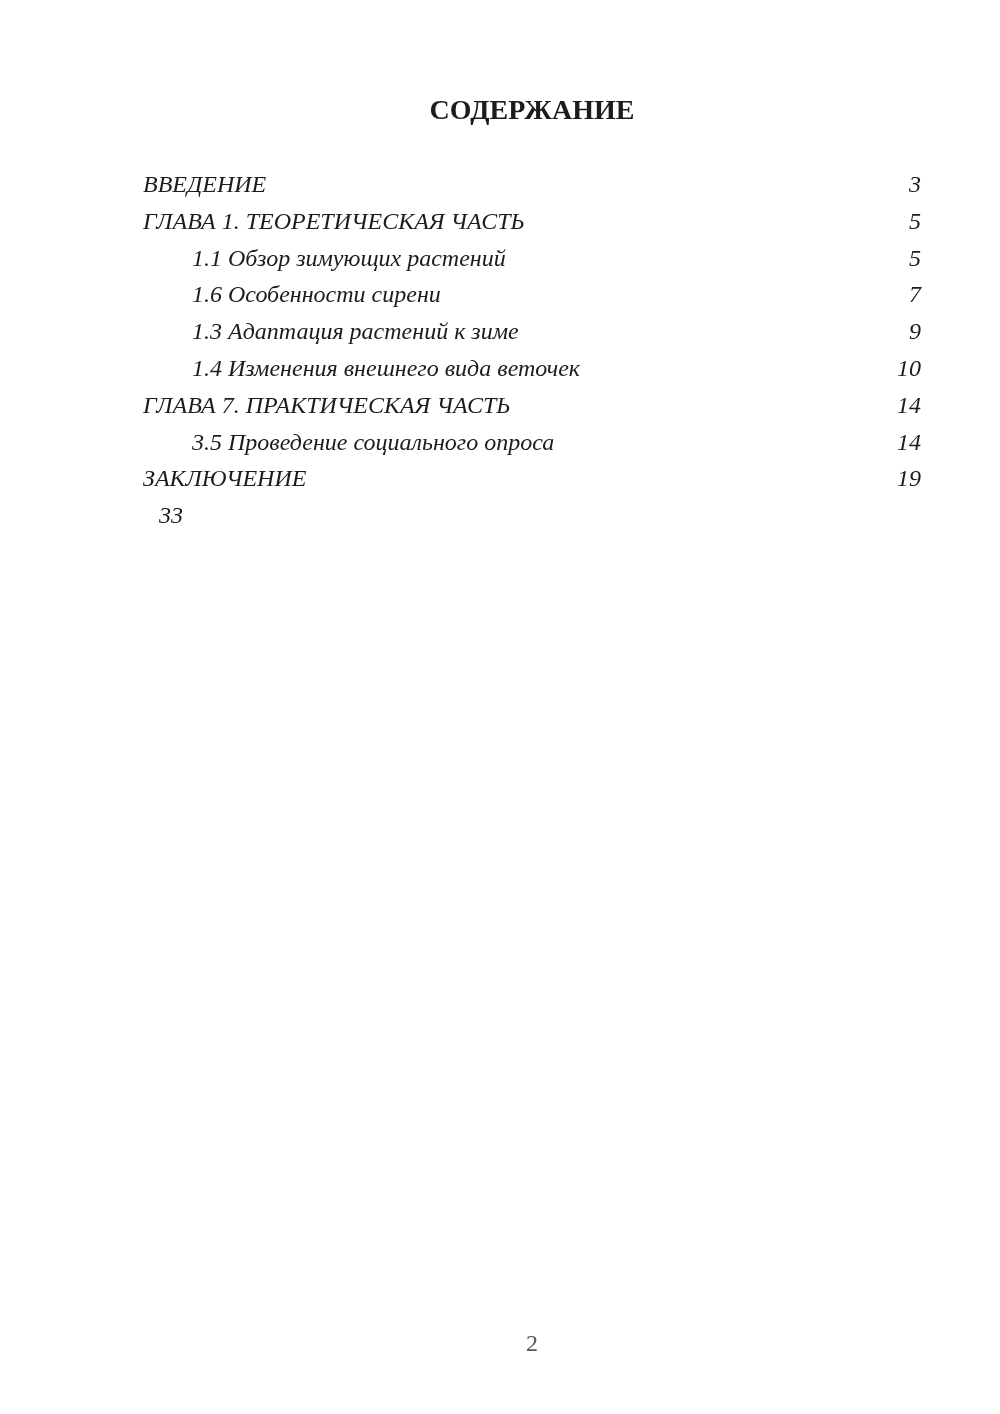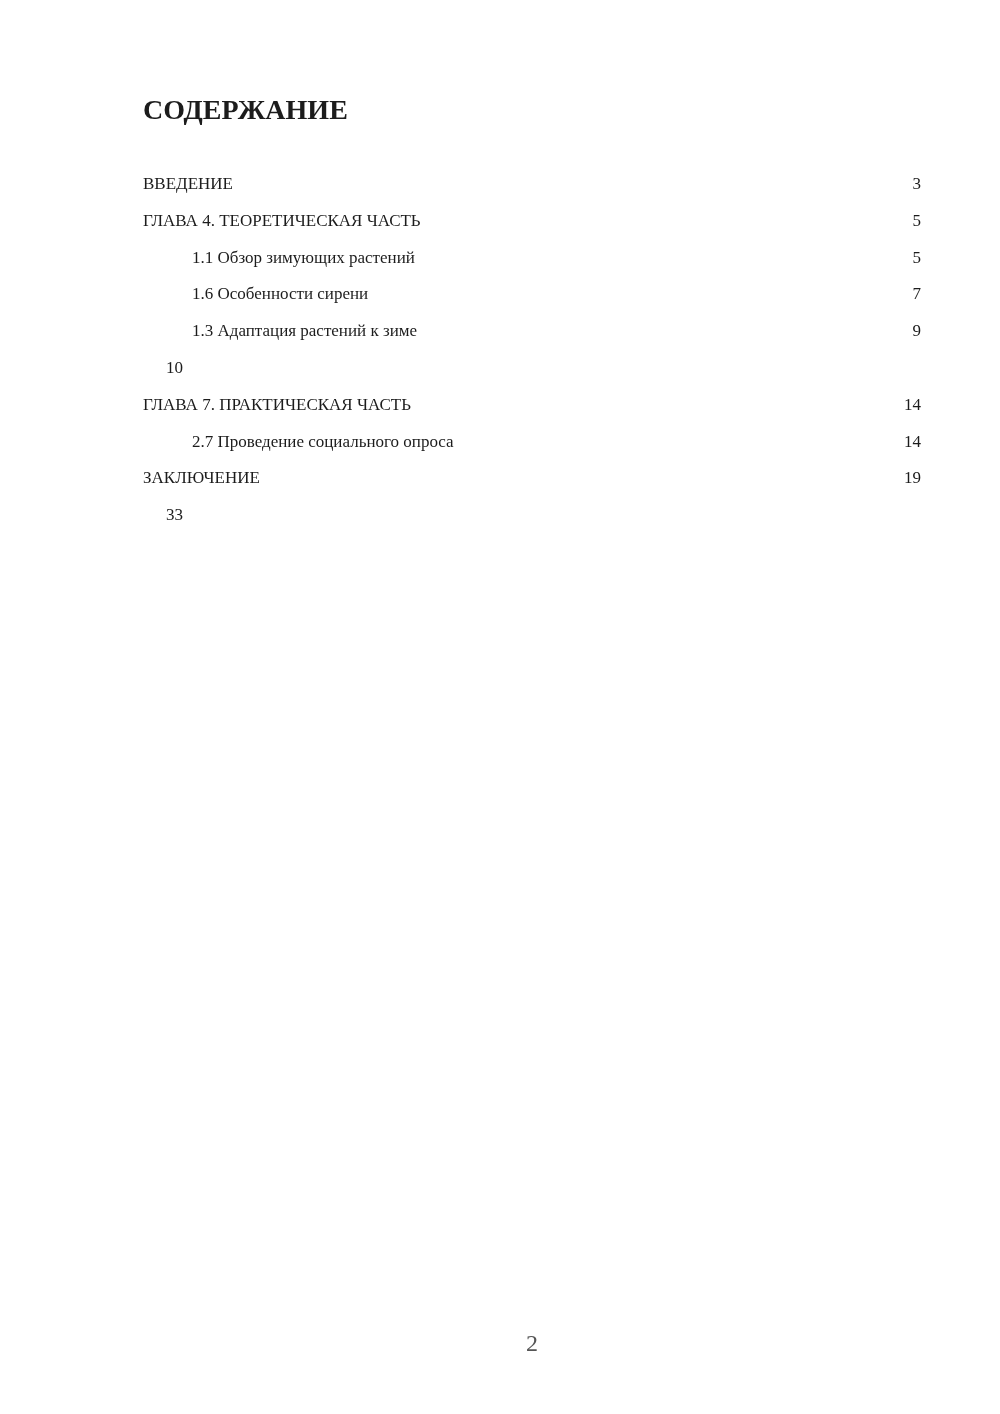--- a/index.html
+++ b/index.html
@@ -13,25 +13,26 @@
     overflow: hidden;
   }
   .content {
     position: absolute;
     left: 143px;
     top: 92px;
     width: 778px;
   }
   .doc-title {
     margin: 0 0 38px 0;
+    text-align: center;
     font-size: 28px;
     font-weight: 700;
     line-height: 36px;
   }
-  .toc-list { font-size: 17px; }
+  .toc-list { font-size: 24px; font-style: italic; }
   .toc-row {
     display: flex;
     justify-content: space-between;
     align-items: baseline;
     line-height: 36.8px;
   }
   .toc-row.lvl1 .toc-label { padding-left: 49px; }
   .toc-label { white-space: nowrap; }
   .toc-page {
     text-align: right;
@@ -54,44 +55,45 @@
 <div class="page">
   <div class="content">
     <h1 class="doc-title">СОДЕРЖАНИЕ</h1>
     <div class="toc-list">
 
     <div class="toc-row lvl0">
           <span class="toc-label">ВВЕДЕНИЕ</span>
           <span class="toc-page">3</span>
         </div>
         <div class="toc-row lvl0">
-          <span class="toc-label">ГЛАВА 4. ТЕОРЕТИЧЕСКАЯ ЧАСТЬ</span>
+          <span class="toc-label">ГЛАВА 1. ТЕОРЕТИЧЕСКАЯ ЧАСТЬ</span>
           <span class="toc-page">5</span>
         </div>
         <div class="toc-row lvl1">
           <span class="toc-label">1.1 Обзор зимующих растений</span>
           <span class="toc-page">5</span>
         </div>
         <div class="toc-row lvl1">
           <span class="toc-label">1.6 Особенности сирени</span>
           <span class="toc-page">7</span>
         </div>
         <div class="toc-row lvl1">
           <span class="toc-label">1.3 Адаптация растений к зиме</span>
           <span class="toc-page">9</span>
         </div>
         <div class="toc-row lvl1">
+          <span class="toc-label">1.4 Изменения внешнего вида веточек</span>
           <span class="toc-page">10</span>
         </div>
         <div class="toc-row lvl0">
           <span class="toc-label">ГЛАВА 7. ПРАКТИЧЕСКАЯ ЧАСТЬ</span>
           <span class="toc-page">14</span>
         </div>
         <div class="toc-row lvl1">
-          <span class="toc-label">2.7 Проведение социального опроса</span>
+          <span class="toc-label">3.5 Проведение социального опроса</span>
           <span class="toc-page">14</span>
         </div>
         <div class="toc-row lvl0">
           <span class="toc-label">ЗАКЛЮЧЕНИЕ</span>
           <span class="toc-page">19</span>
         </div>
         <div class="toc-row lvl0">
           <span class="toc-page">33</span>
         </div>
       </div>

